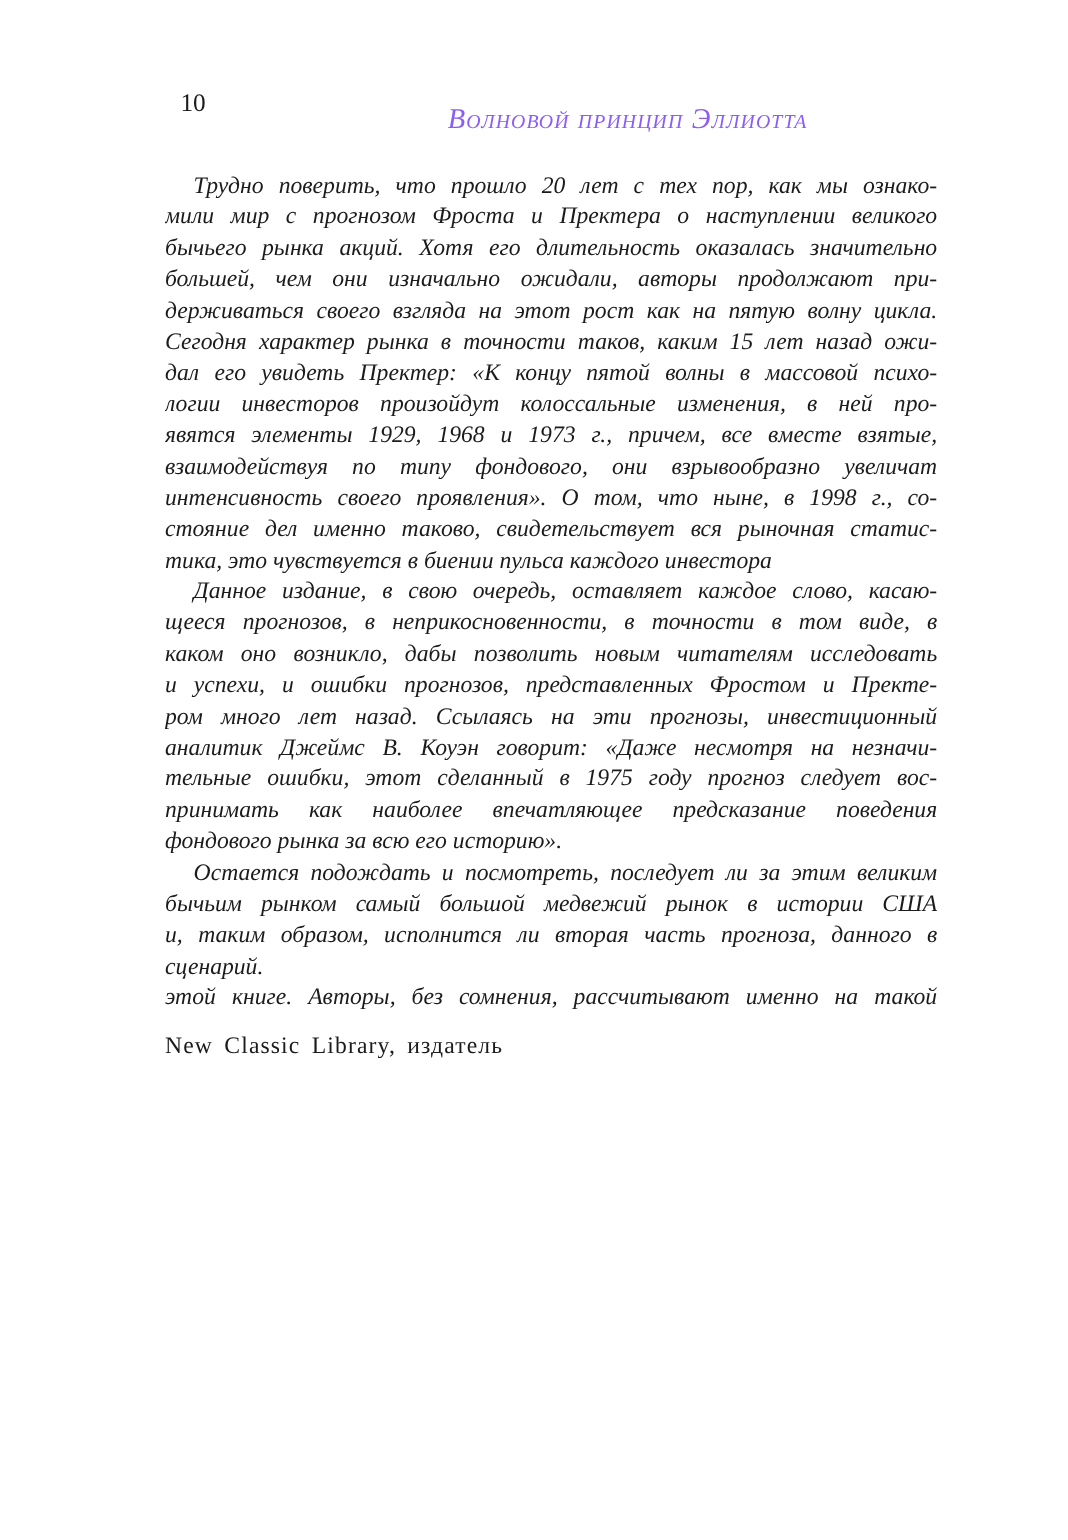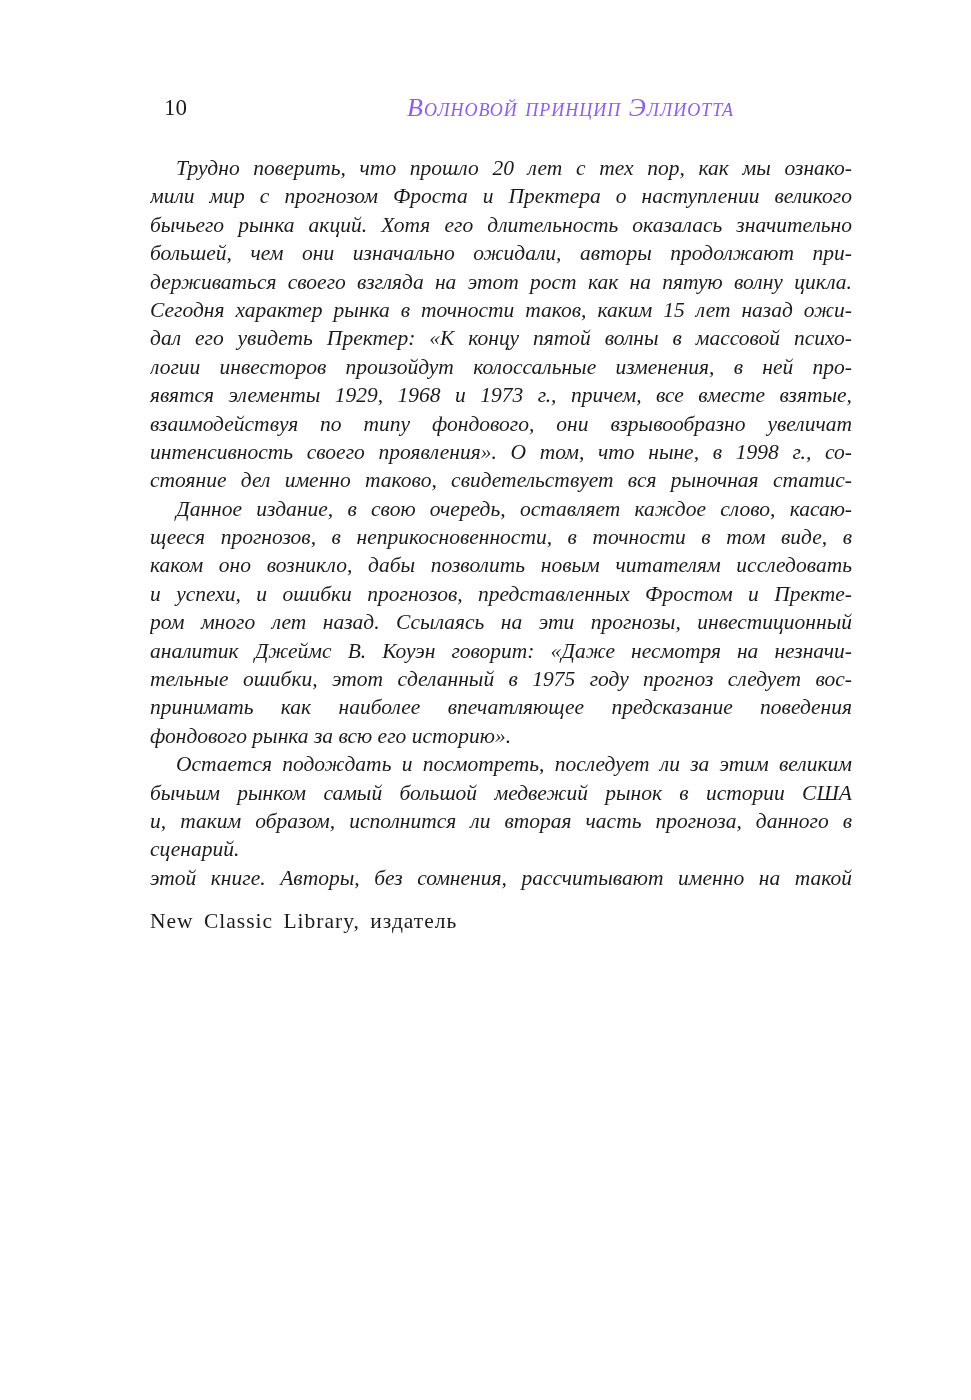--- a/index.html
+++ b/index.html
@@ -12,21 +12,21 @@
     width: 971px;
     height: 1400px;
     background: #ffffff;
     color: #1b1b1b;
     font-family: "Liberation Serif", "DejaVu Serif", serif;
     overflow: hidden;
   }
   .page-number {
     position: absolute;
     left: 164px;
-    top: 95px;
+    top: 81px;
     font-size: 23px;
     line-height: 26px;
     color: #1b1b1b;
   }
   .running-title {
     position: absolute;
     left: 407px;
     top: 94px;
     font-size: 26px;
     line-height: 28px;
@@ -78,20 +78,21 @@
         <div class="line">бычьего рынка акций. Хотя его длительность оказалась значительно</div>
         <div class="line">большей, чем они изначально ожидали, авторы продолжают при-</div>
         <div class="line">держиваться своего взгляда на этот рост как на пятую волну цикла.</div>
         <div class="line">Сегодня характер рынка в точности таков, каким 15 лет назад ожи-</div>
         <div class="line">дал его увидеть Пректер: «К концу пятой волны в массовой психо-</div>
         <div class="line">логии инвесторов произойдут колоссальные изменения, в ней про-</div>
         <div class="line">явятся элементы 1929, 1968 и 1973 г., причем, все вместе взятые,</div>
         <div class="line">взаимодействуя по типу фондового, они взрывообразно увеличат</div>
         <div class="line">интенсивность своего проявления». О том, что ныне, в 1998 г., со-</div>
         <div class="line">стояние дел именно таково, свидетельствует вся рыночная статис-</div>
+        <div class="line plast">тика, это чувствуется в биении пульса каждого инвестора</div>
       </div>
       <div class="paragraph">
         <div class="line first">Данное издание, в свою очередь, оставляет каждое слово, касаю-</div>
         <div class="line">щееся прогнозов, в неприкосновенности, в точности в том виде, в</div>
         <div class="line">каком оно возникло, дабы позволить новым читателям исследовать</div>
         <div class="line">и успехи, и ошибки прогнозов, представленных Фростом и Пректе-</div>
         <div class="line">ром много лет назад. Ссылаясь на эти прогнозы, инвестиционный</div>
         <div class="line">аналитик Джеймс В. Коуэн говорит: «Даже несмотря на незначи-</div>
         <div class="line">тельные ошибки, этот сделанный в 1975 году прогноз следует вос-</div>
         <div class="line">принимать как наиболее впечатляющее предсказание поведения</div>

